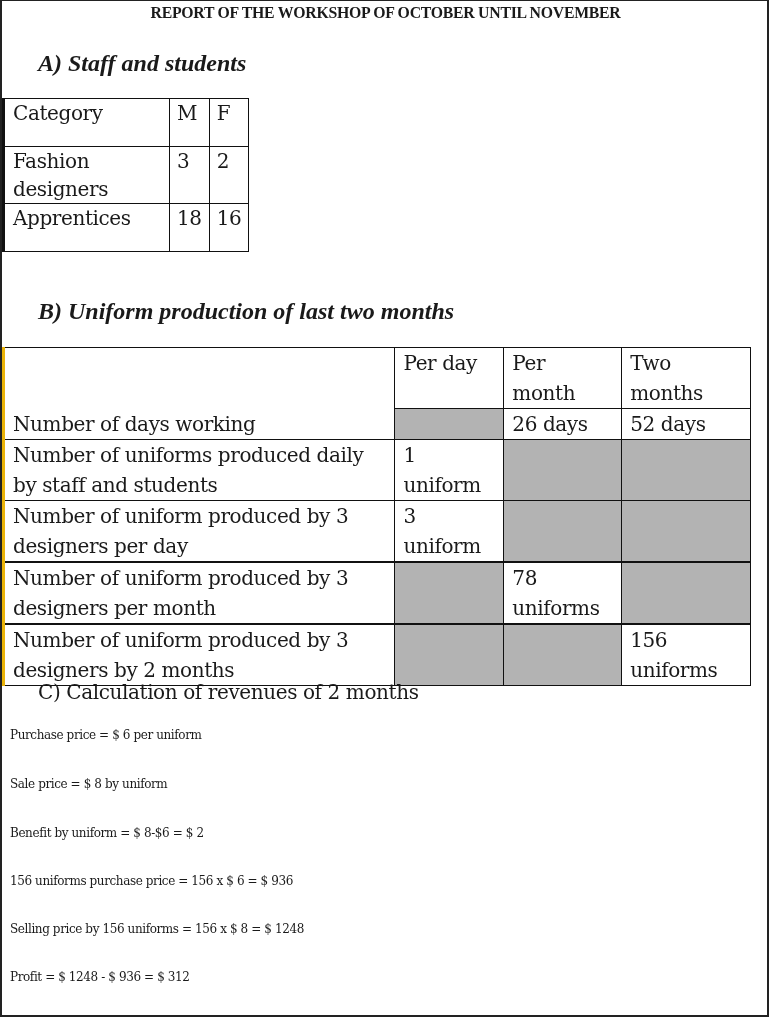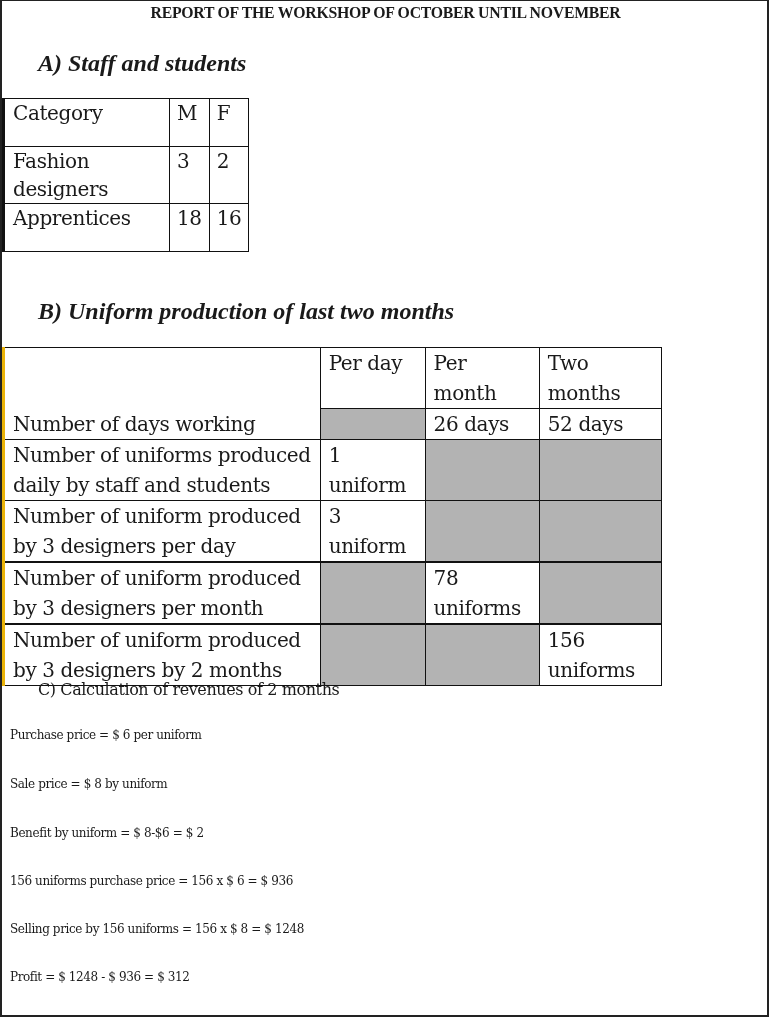--- a/index.html
+++ b/index.html
@@ -31,35 +31,35 @@
   td {
     border: 1.5px solid #111; vertical-align: top;
     font-size: 20px; padding: 3px 8px 0 8px; line-height: 30px;
     font-family: "DejaVu Serif", serif; letter-spacing: -0.4px;
   }
   #tableA { left: 2px; top: 98px; border-left: 3px solid #111; }
   #tableA td { height: 47px; padding-top: 0; line-height: 28px; }
   #tableA td.cat { width: 148px; border-left: 3px solid #111; }
   #tableA td.num { width: 22px; padding-left: 7px; padding-right: 7px; }
 
-  #tableB { left: 2px; top: 347px; width: 660px; }
+  #tableB { left: 2px; top: 347px; width: 749px; }
   #tableB td { padding-top: 0; }
   #tableB td.label { width: 376px; border-left: 3px solid #eab308; }
   #tableB td.c1 { width: 92px; }
   #tableB td.c2 { width: 101px; margin-left: 8px; }
   #tableB td.c3 { width: 112px; margin-top: 6px; }
   #tableB td.shade { background: #b3b3b3; }
   #tableB tr.hdr td { height: 30px; }
   #tableB tr.hdr td.label { border-bottom: none; }
   #tableB tr.days td.label { border-top: none; }
   #tableB tr.r2 td { height: 60px; }
   #tableB tr.thick td { border-top: 2.5px solid #111; }
 
   .sectionC {
-    position: absolute; left: 38px; top: 680px; font-size: 16px;
+    position: absolute; left: 38px; top: 680px; font-size: 20px;
     letter-spacing: -0.4px;
   }
   .calc-line {
     position: absolute; left: 10px; font-size: 12px; letter-spacing: -0.4px;
   }
 </style>
 </head>
 <body>
 
 <div class="page"></div>

